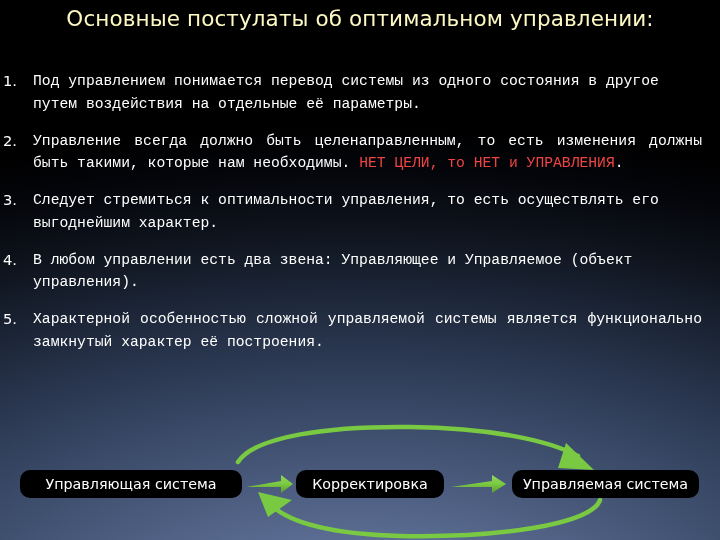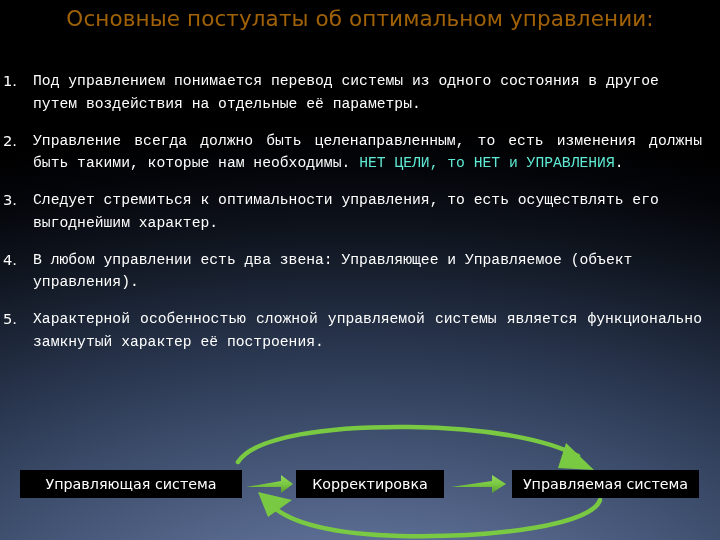--- a/index.html
+++ b/index.html
@@ -48,21 +48,21 @@
         #000000 97%);
   }
 
   
   .title {
     position: absolute;
     top: 6px;
     left: 0;
     width: 720px;
     text-align: center;
-    color: #a16207;
+    color: #fef9c3;
     font-size: 21.5px;
     letter-spacing: 0.1px;
     white-space: nowrap;
   }
 
   
   .list {
     position: absolute;
     top: 70px;
     left: 0;
@@ -85,32 +85,33 @@
     width: 20px;
     color: #ffffff;
     font-size: 14.7px;
     text-align: left;
   }
   .item .body {
     display: block;
     font-family: Liberation Mono, monospace;
   }
   .just { text-align: justify; text-justify: inter-word; }
-  .red { color: #5eead4; }
+  .red { color: #ef4444; }
   .node {
     position: absolute;
     background: #000000;
     color: #ffffff;
     display: flex;
     align-items: center;
     justify-content: center;
     font-size: 14.3px;
     white-space: nowrap;
     box-sizing: border-box;
     z-index: 5;
+    border-radius: 10px;
   }
   #node-control  { left: 20px;  top: 470px; width: 222px; height: 28px; }
   #node-correct  { left: 296px; top: 470px; width: 148px; height: 28px; }
   #node-managed  { left: 512px; top: 470px; width: 187px; height: 28px; }
 </style>
 </head>
 <body>
 
 <div id="slide">
   <div class="bg-fallback"></div>

